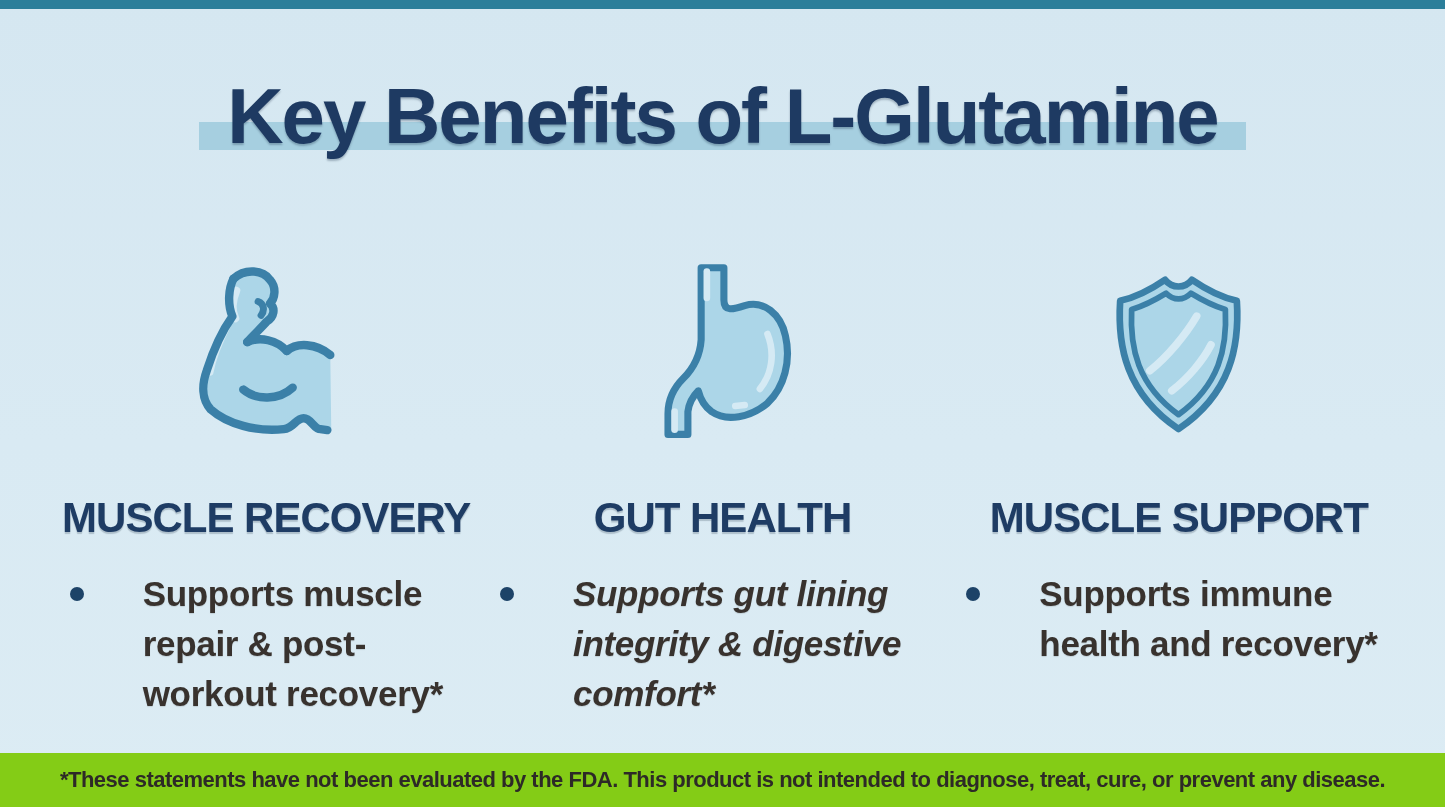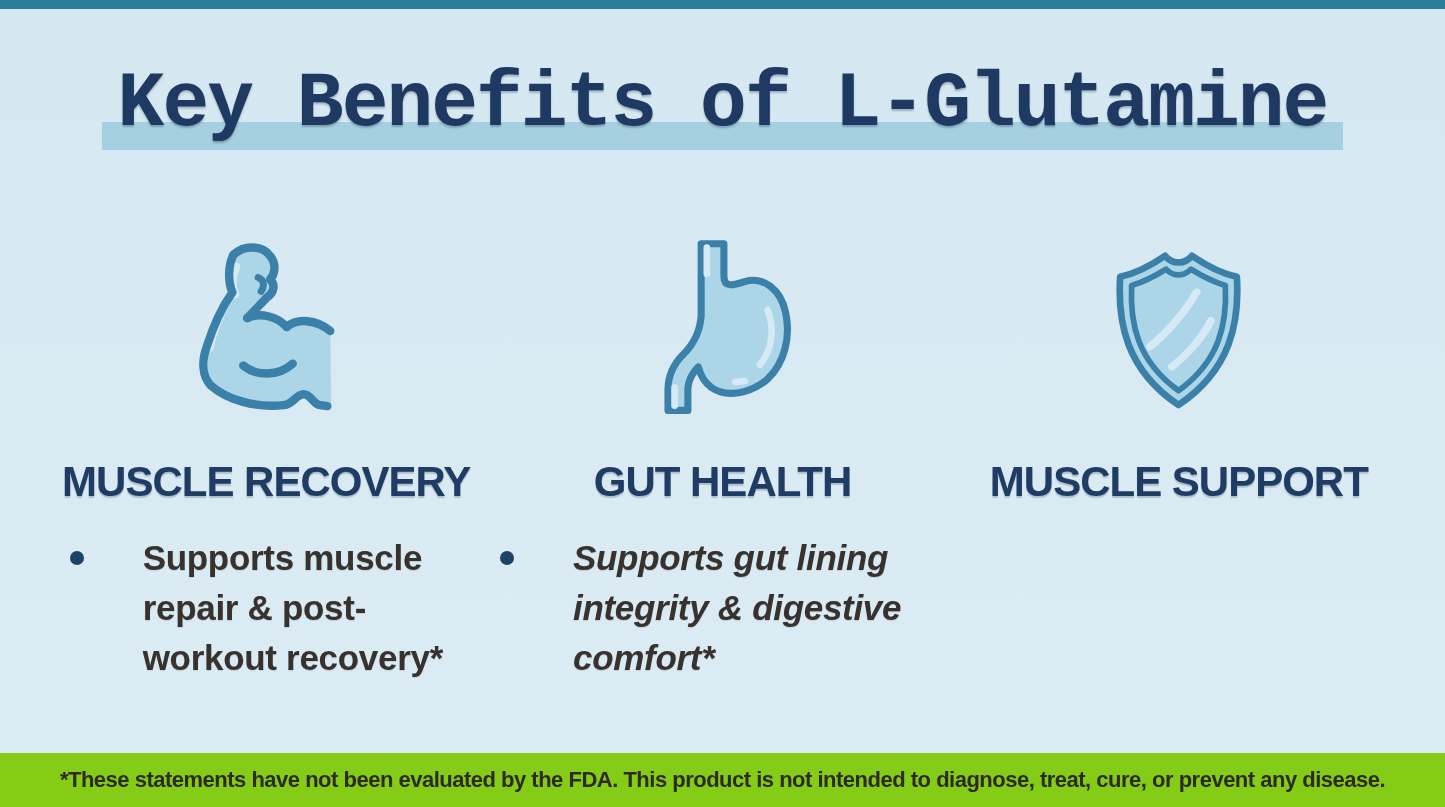--- a/index.html
+++ b/index.html
@@ -10,35 +10,34 @@
   }
   .top-strip{height:9px;width:100%;background:#2B7E9A;}
   
   .title-wrap{margin-top:56px;text-align:center;}
   .title-inner{position:relative;display:inline-block;}
   .title-highlight{
     position:absolute;left:-16px;right:-16px;top:57px;height:28px;
     background:#A6CFE0;z-index:0;
   }
   h1{
-    position:relative;z-index:1;margin:0;
+    position:relative;z-index:1;margin:12px;
     font-size:78px;line-height:1;font-weight:bold;letter-spacing:-2px;
     color:#1E3A62;text-shadow:0 2px 2px rgba(16,35,60,0.28);
     white-space:nowrap;
-    font-family:Liberation Mono, monospace;
   }
   
   .columns{
     margin:94px 38px 0 38px;
     display:grid;grid-template-columns:1fr 1fr 1fr;
   }
   .col{display:flex;flex-direction:column;align-items:center;}
   .icon-box{height:182px;display:flex;align-items:center;justify-content:center;}
   h2{
-    margin:40px 0 0 0;
+    margin:52px 0 0 0;
     font-size:42px;line-height:1.1;font-weight:bold;letter-spacing:-1px;
     color:#1E3C64;text-shadow:0 2px 1px rgba(16,35,60,0.22);
     white-space:nowrap;text-align:center;
   }
   .bullet{margin-top:28px;display:flex;justify-content:center;align-self:stretch;gap:46px;}
   .dot{
     flex:0 0 auto;width:14px;height:14px;border-radius:50%;
     background:#1D4368;margin:18px 13px 0 0;
   }
   .bullet p{
@@ -132,20 +131,24 @@
                C127 36 110 28 94 17 C90 22 85 24 80 24 C75 24 70 22 66 17 Z"></path>
           <path fill="none" stroke="#3B80A8" stroke-width="6" stroke-linejoin="round" d="M67 31 C54 39 41 45 31 48 C29 88 37 127 80 158 C123 127 131 88 129 48
                C119 45 106 39 93 31 C89 35 85 37 80 37 C75 37 71 35 67 31 Z"></path>
           <g fill="none" stroke="#D5EAF4" stroke-width="8" stroke-linecap="round">
             <path d="M50 112 C68 98 88 74 99 55"></path>
             <path d="M73 133 C90 120 106 101 114 85"></path>
           </g>
         </svg>
       </div>
       <h2>MUSCLE SUPPORT</h2>
+      <div class="bullet b3">
+        <span class="dot"></span>
+        <p>Supports immune health and recovery*</p>
+      </div>
     </section>
 
   </main>
 
   <footer>
     <p>*These statements have not been evaluated by the FDA. This product is not intended to diagnose, treat, cure, or prevent any disease.</p>
   </footer>
 
 </div>
 

